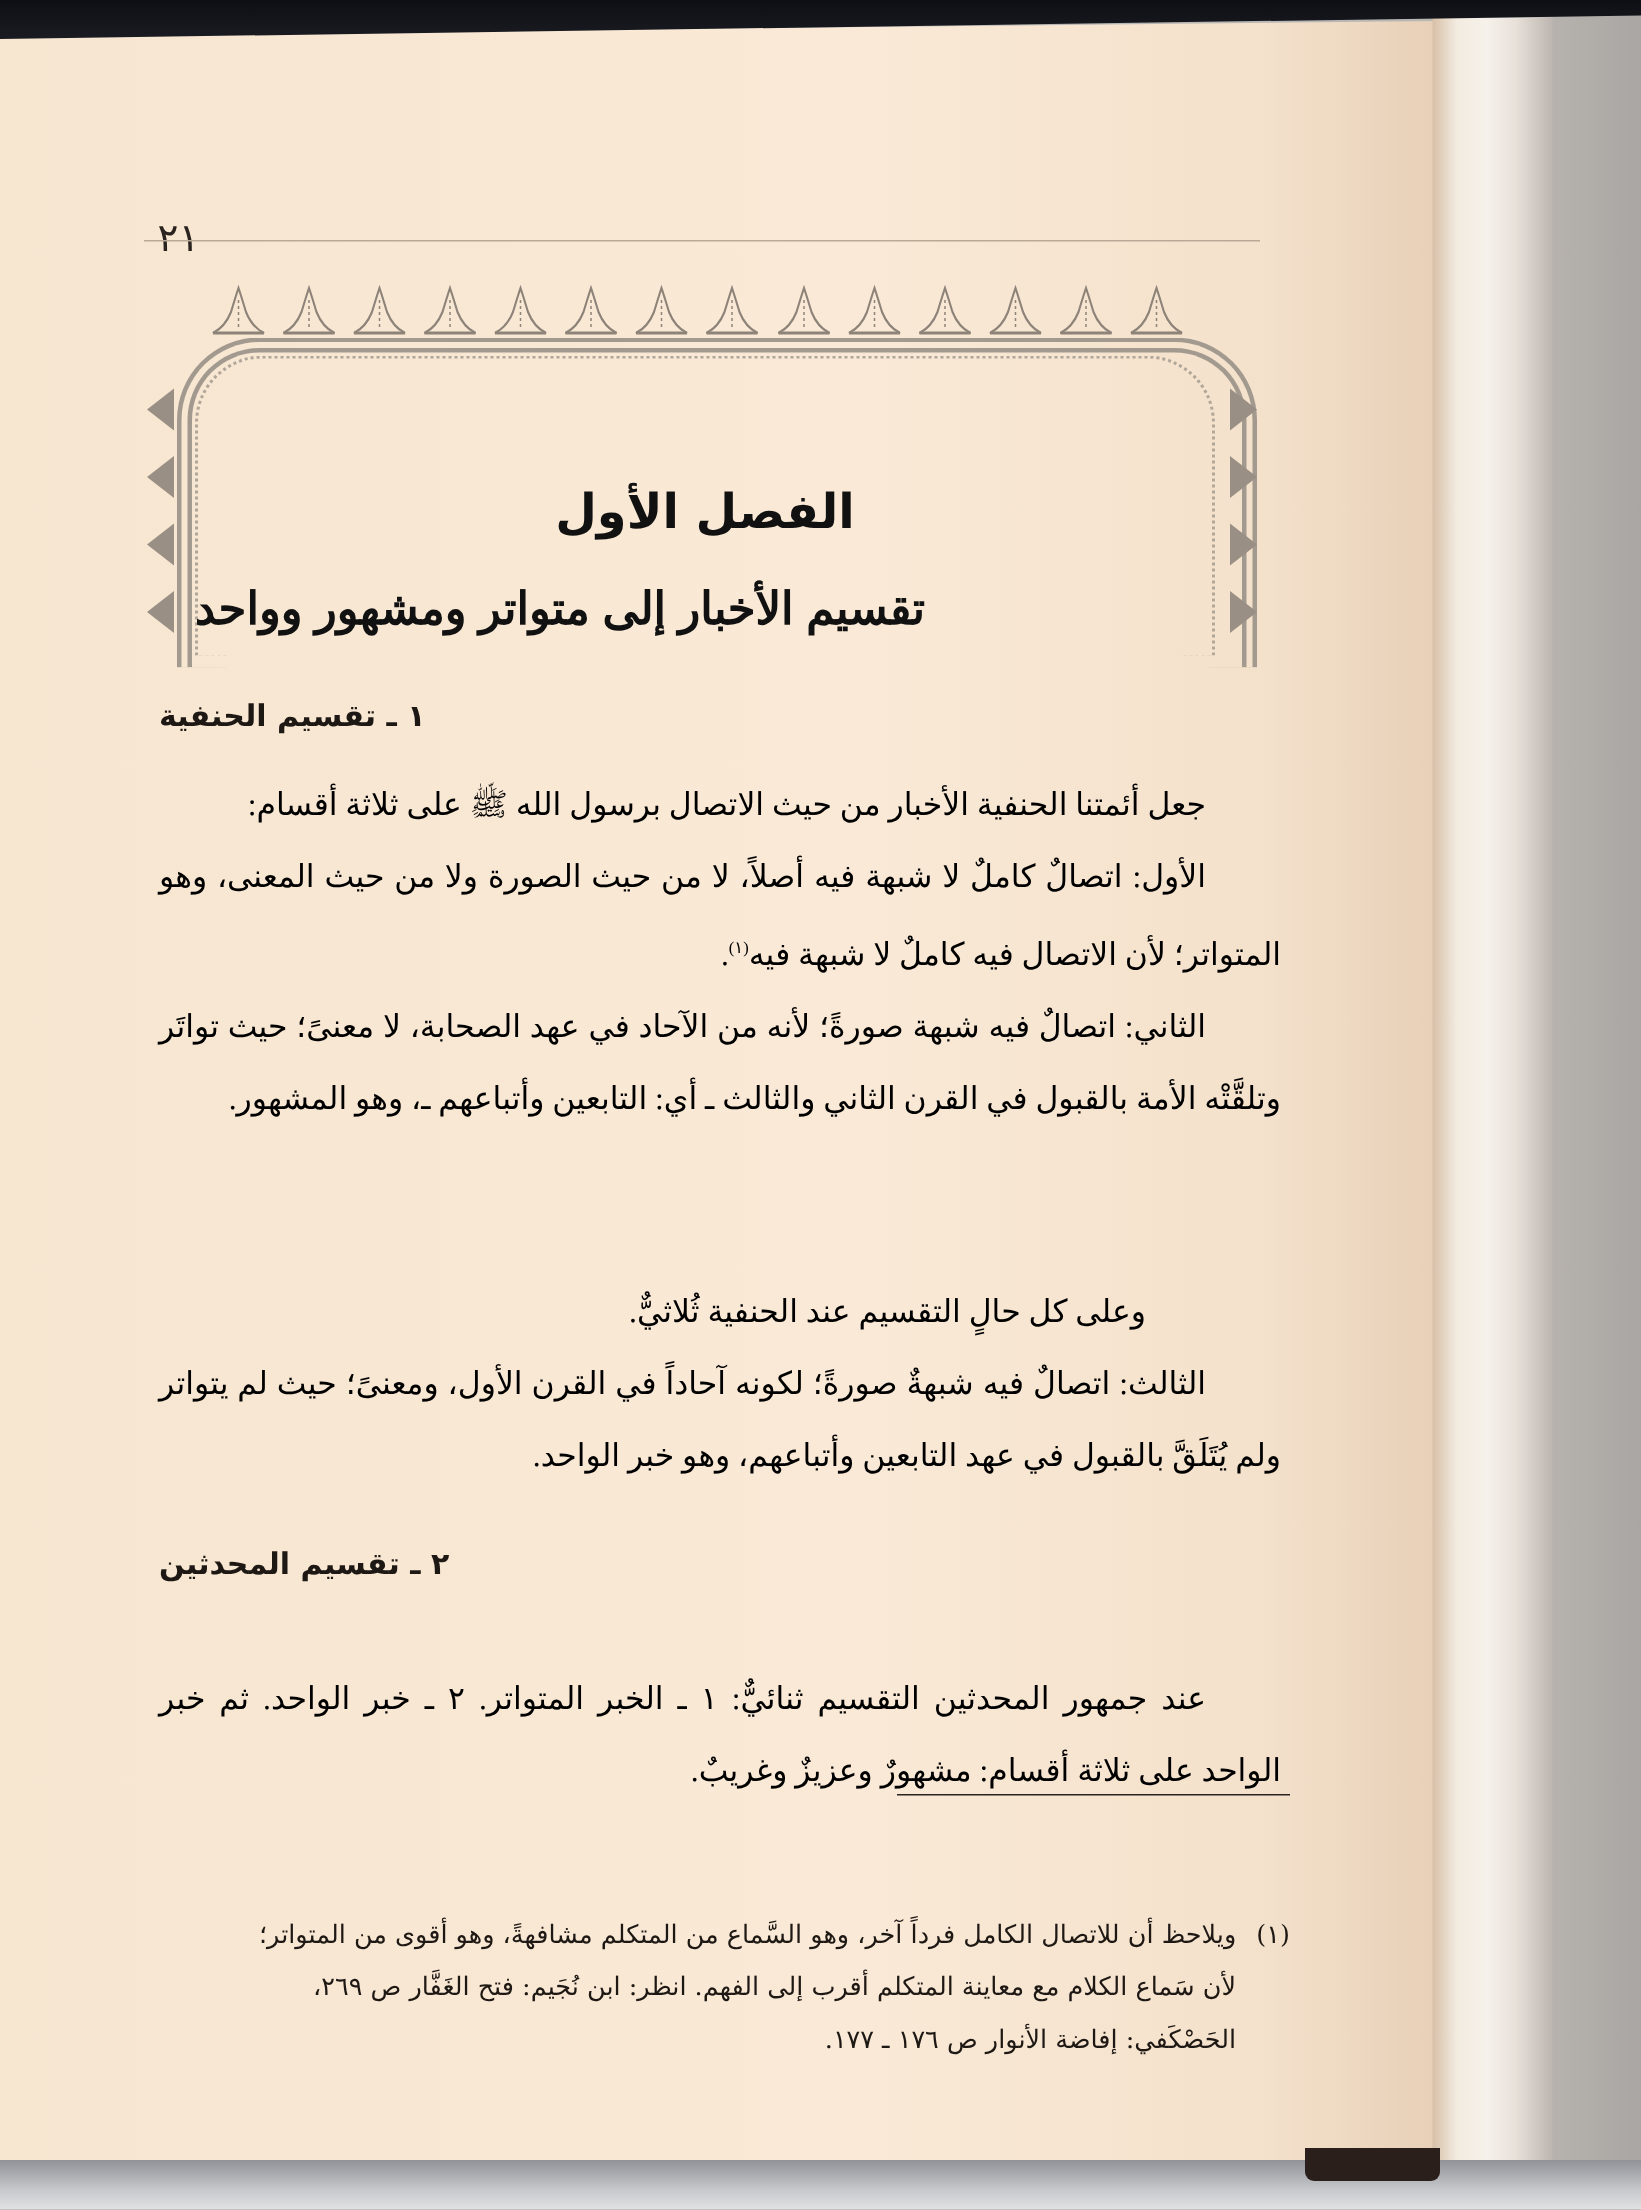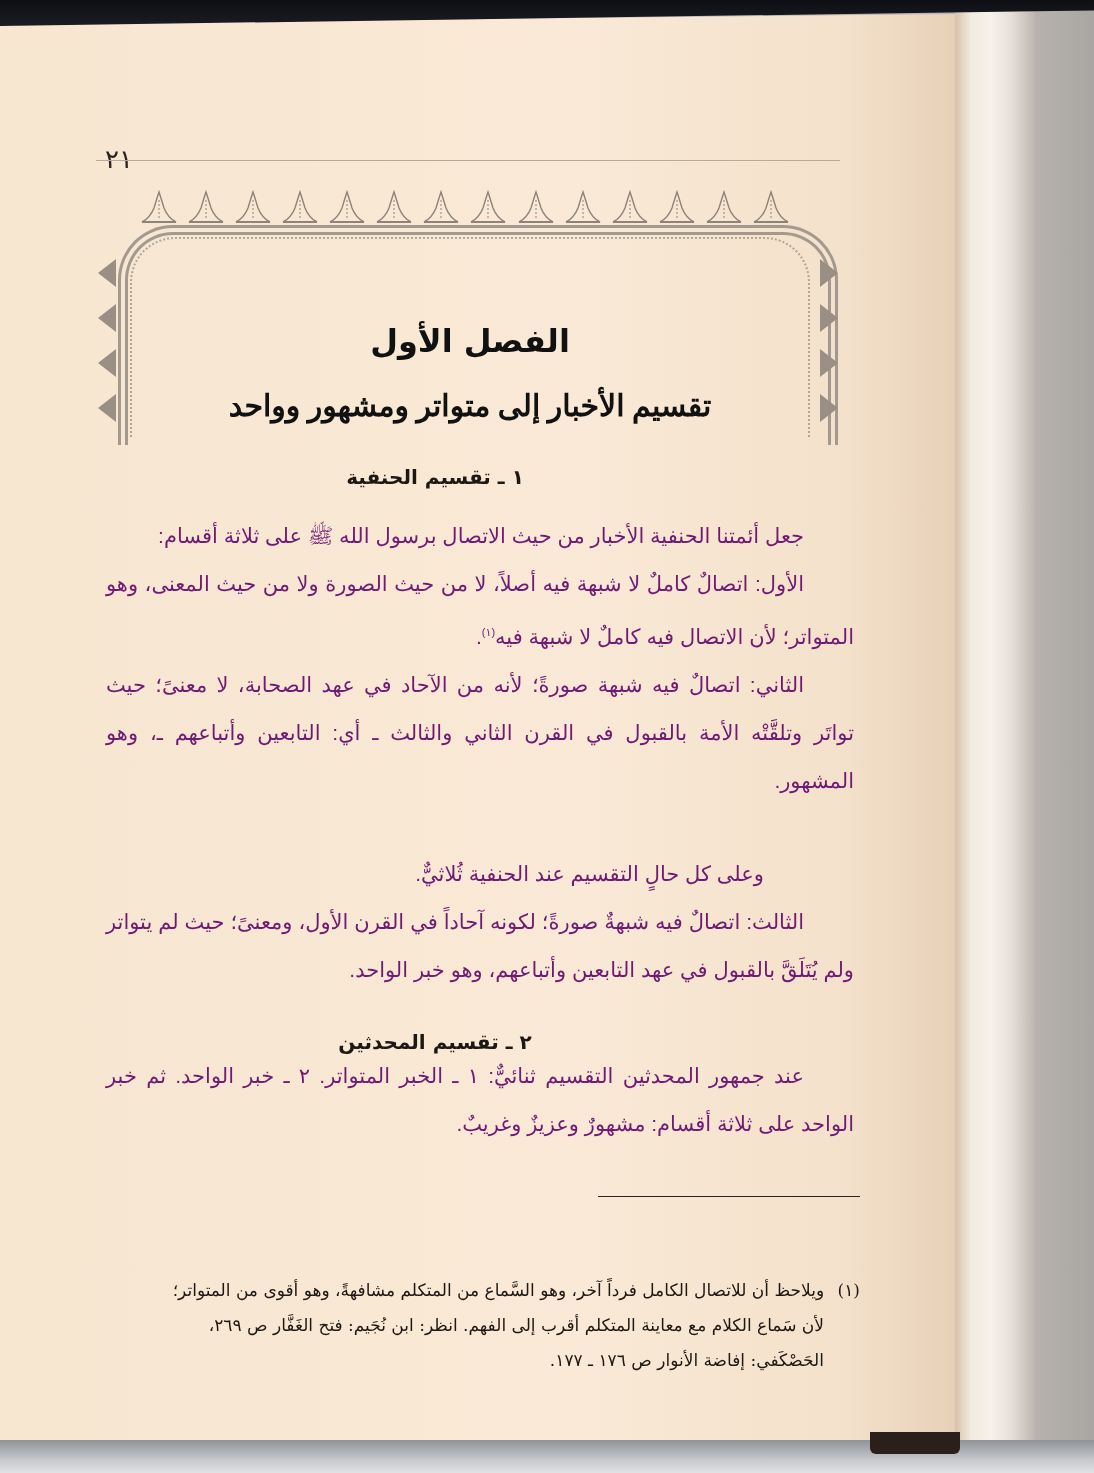--- a/index.html
+++ b/index.html
@@ -76,31 +76,31 @@
   }
   .side-orn.left span { border-right:18px solid #9a8f84; }
   .side-orn.right span { border-left:18px solid #9a8f84; }
 
   .chapter-title {
     position:absolute; left:130px; width:680px; top:322px; text-align:center;
     font-family:"DejaVu Sans", sans-serif; font-weight:bold; font-size:32px;
     color:#111; direction:rtl;
   }
   .chapter-subtitle {
-    position:absolute; left:130px; width:680px; top:388px; text-align:center;
-    font-family:Liberation Serif, serif; font-weight:bold; font-size:30px;
+    position:absolute; left:130px; width:680px; top:388px; text-align:left;
+    font-family:Liberation Sans, sans-serif; font-weight:bold; font-size:30px;
     color:#111; direction:rtl;
   }
 
   .body-text {
     position:absolute; left:106px; width:748px; direction:rtl; text-align:justify;
-    font-family:Liberation Sans, sans-serif; font-size:21px; color:#701a75; line-height:48px;
+    font-family:Liberation Serif, serif; font-size:21px; color:#000000; line-height:48px;
   }
   .section-heading {
-    position:absolute; left:106px; width:748px; direction:rtl; text-align:center;
+    position:absolute; left:106px; width:748px; direction:rtl; text-align:left;
     padding-right:90px; box-sizing:border-box;
     font-family:"DejaVu Sans", sans-serif; font-weight:bold; font-size:20px; color:#1e1814;
   }
   .para { text-indent:50px; margin:0; }
 
   .footnote-rule {
     position:absolute; left:598px; top:1196px; width:262px; height:1px; background:#2a2320;
   }
   .footnotes {
     position:absolute; left:106px; width:754px; top:1273px; direction:rtl;
@@ -222,21 +222,21 @@
   <p class="para">الثاني: اتصالٌ فيه شبهة صورةً؛ لأنه من الآحاد في عهد الصحابة، لا معنىً؛ حيث تواتَر وتلقَّتْه الأمة بالقبول في القرن الثاني والثالث ـ أي: التابعين وأتباعهم ـ، وهو المشهور.</p>
 </div>
 
 <div class="body-text" style="top:850px;">
   <p class="para" style="text-indent:90px;">وعلى كل حالٍ التقسيم عند الحنفية ثُلاثيٌّ.</p>
   <p class="para">الثالث: اتصالٌ فيه شبهةٌ صورةً؛ لكونه آحاداً في القرن الأول، ومعنىً؛ حيث لم يتواتر ولم يُتَلَقَّ بالقبول في عهد التابعين وأتباعهم، وهو خبر الواحد.</p>
 </div>
 
 <div class="section-heading" style="top:1030px;">٢ ـ تقسيم المحدثين</div>
 
-<div class="body-text" style="top:1052px;">
+<div class="body-text" style="top:1108px;">
   <p class="para">عند جمهور المحدثين التقسيم ثنائيٌّ: ١ ـ الخبر المتواتر. ٢ ـ خبر الواحد. ثم خبر الواحد على ثلاثة أقسام: مشهورٌ وعزيزٌ وغريبٌ.</p>
 </div>
 
 <div class="footnote-rule"></div>
 <div class="footnotes">
   <div>
     <span class="fn-marker">(١)</span>
     <span>ويلاحظ أن للاتصال الكامل فرداً آخر، وهو السَّماع من المتكلم مشافهةً، وهو أقوى من المتواتر؛</span>
     <span class="fn-cont">لأن سَماع الكلام مع معاينة المتكلم أقرب إلى الفهم. انظر: ابن نُجَيم: فتح الغَفَّار ص ٢٦٩،</span>
     <span class="fn-cont">الحَصْكَفي: إفاضة الأنوار ص ١٧٦ ـ ١٧٧.</span>

